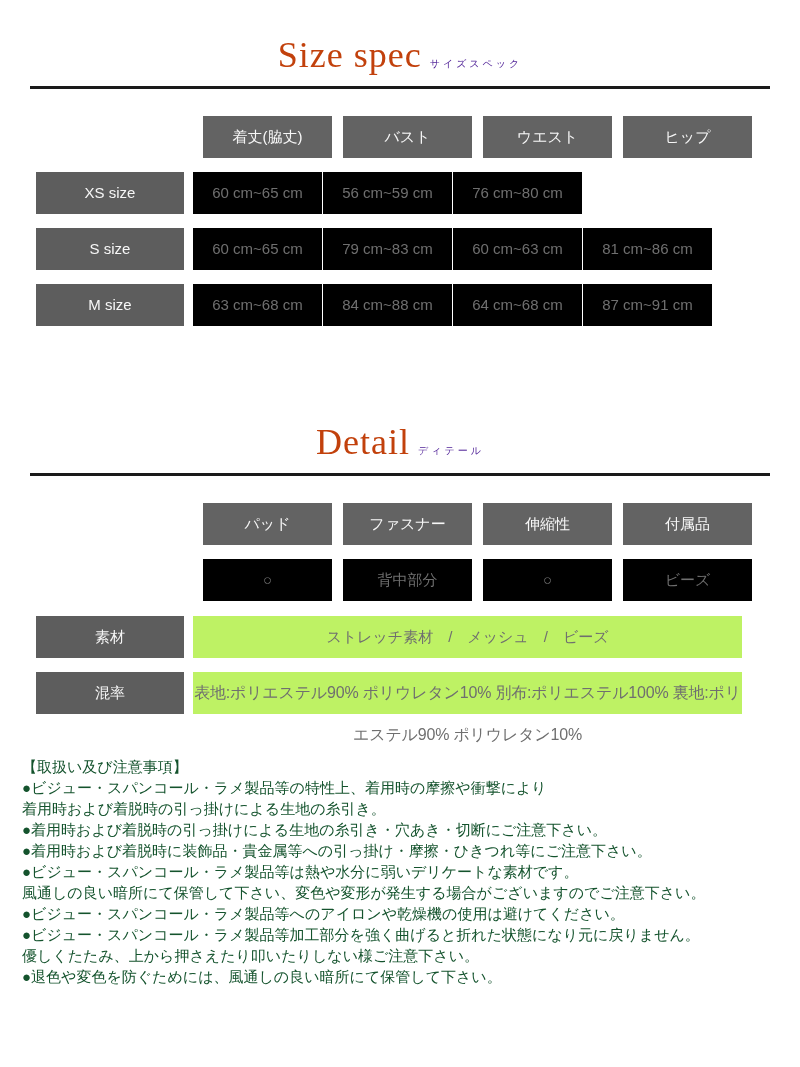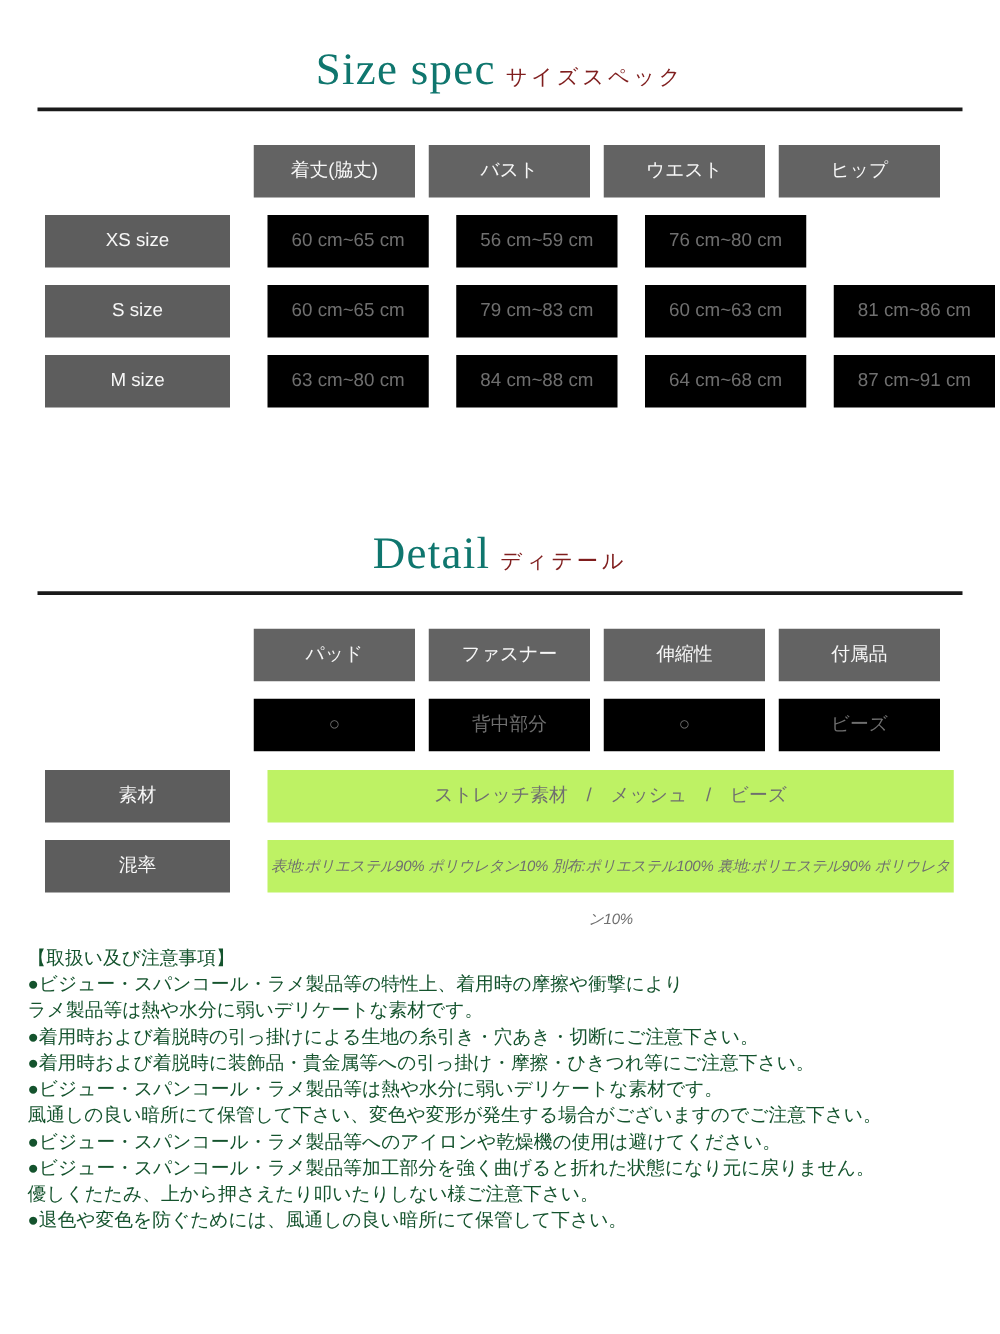--- a/index.html
+++ b/index.html
@@ -14,44 +14,44 @@
     color: #333333;
   }
   .sec-title {
     text-align: center;
     margin: 34px 0 0 0;
     white-space: nowrap;
   }
   .t-en {
     font-family: "Liberation Serif", "DejaVu Serif", serif;
     font-size: 36px;
-    color: #0f766e;
+    color: #c2410c;
     letter-spacing: 1px;
   }
   .t-ja {
     font-family: "Liberation Serif", "DejaVu Serif", serif;
-    font-size: 17px;
-    color: #7f1d1d;
+    font-size: 10px;
+    color: #4c1d95;
     letter-spacing: 3px;
     margin-left: 8px;
   }
   .rule {
     height: 3px;
     background: #1a1a1a;
     margin: 10px 30px 0 30px;
   }
   
   .hdr-row {
     display: flex;
     gap: 11px;
     margin: 27px 0 0 203px;
   }
   .data-row {
     display: flex;
-    gap: 22px;
+    gap: 1px;
     margin: 14px 0 0 36px;
   }
   .h-cell {
     width: 129px;
     height: 42px;
     background: #636363;
     color: #f7f7f7;
     font-size: 15px;
     line-height: 42px;
     text-align: center;
@@ -78,23 +78,22 @@
   .wide-cell {
     width: 549px;
     height: 42px;
     background: #bef264;
     color: #6f6f6f;
     font-size: 15px;
     line-height: 42px;
     text-align: center;
   }
   .wide-cell.small {
-    font-size: 12px;
+    font-size: 16px;
     letter-spacing: -0.2px;
-    font-style: italic;
   }
   .detail-title {
     margin-top: 95px;
   }
   .mat-row {
     margin-top: 15px;
   }
   .notes {
     margin: 42px 0 0 22px;
     font-size: 15px;
@@ -133,21 +132,21 @@
     <div class="data-row">
       <div class="label-cell">S size</div>
       <div class="v-cell">60 cm~65 cm</div>
       <div class="v-cell">79 cm~83 cm</div>
       <div class="v-cell">60 cm~63 cm</div>
       <div class="v-cell">81 cm~86 cm</div>
     </div>
 
     <div class="data-row">
       <div class="label-cell">M size</div>
-      <div class="v-cell">63 cm~80 cm</div>
+      <div class="v-cell">63 cm~68 cm</div>
       <div class="v-cell">84 cm~88 cm</div>
       <div class="v-cell">64 cm~68 cm</div>
       <div class="v-cell">87 cm~91 cm</div>
     </div>
   </section>
 
   <section>
     <div class="sec-title detail-title">
       <span class="t-en">Detail</span><span class="t-ja">ディテール</span>
     </div>
@@ -174,21 +173,21 @@
 
     <div class="data-row">
       <div class="label-cell">混率</div>
       <div class="wide-cell small">表地:ポリエステル90% ポリウレタン10% 別布:ポリエステル100% 裏地:ポリエステル90% ポリウレタン10%</div>
     </div>
   </section>
 
   <section class="notes">
     <div>【取扱い及び注意事項】</div>
     <div>●ビジュー・スパンコール・ラメ製品等の特性上、着用時の摩擦や衝撃により</div>
-    <div>ラメ製品等は熱や水分に弱いデリケートな素材です。</div>
+    <div>着用時および着脱時の引っ掛けによる生地の糸引き。</div>
     <div>●着用時および着脱時の引っ掛けによる生地の糸引き・穴あき・切断にご注意下さい。</div>
     <div>●着用時および着脱時に装飾品・貴金属等への引っ掛け・摩擦・ひきつれ等にご注意下さい。</div>
     <div>●ビジュー・スパンコール・ラメ製品等は熱や水分に弱いデリケートな素材です。</div>
     <div>風通しの良い暗所にて保管して下さい、変色や変形が発生する場合がございますのでご注意下さい。</div>
     <div>●ビジュー・スパンコール・ラメ製品等へのアイロンや乾燥機の使用は避けてください。</div>
     <div>●ビジュー・スパンコール・ラメ製品等加工部分を強く曲げると折れた状態になり元に戻りません。</div>
     <div>優しくたたみ、上から押さえたり叩いたりしない様ご注意下さい。</div>
     <div>●退色や変色を防ぐためには、風通しの良い暗所にて保管して下さい。</div>
   </section>
 

